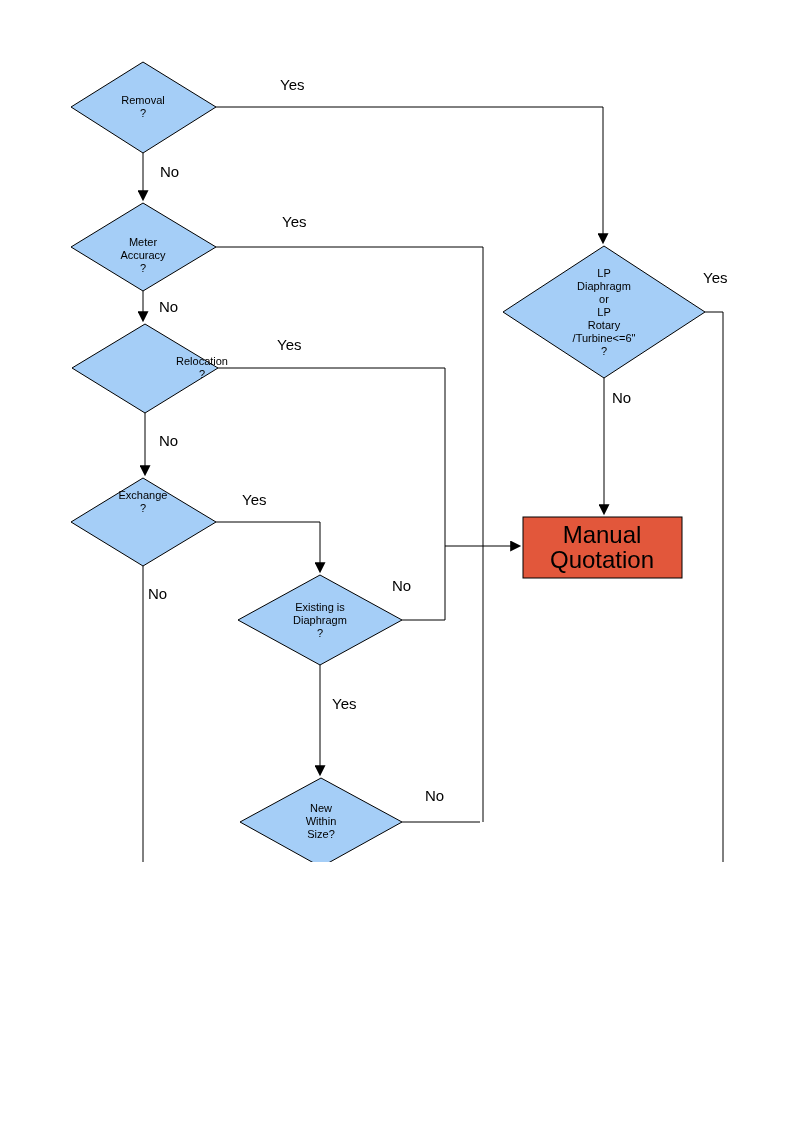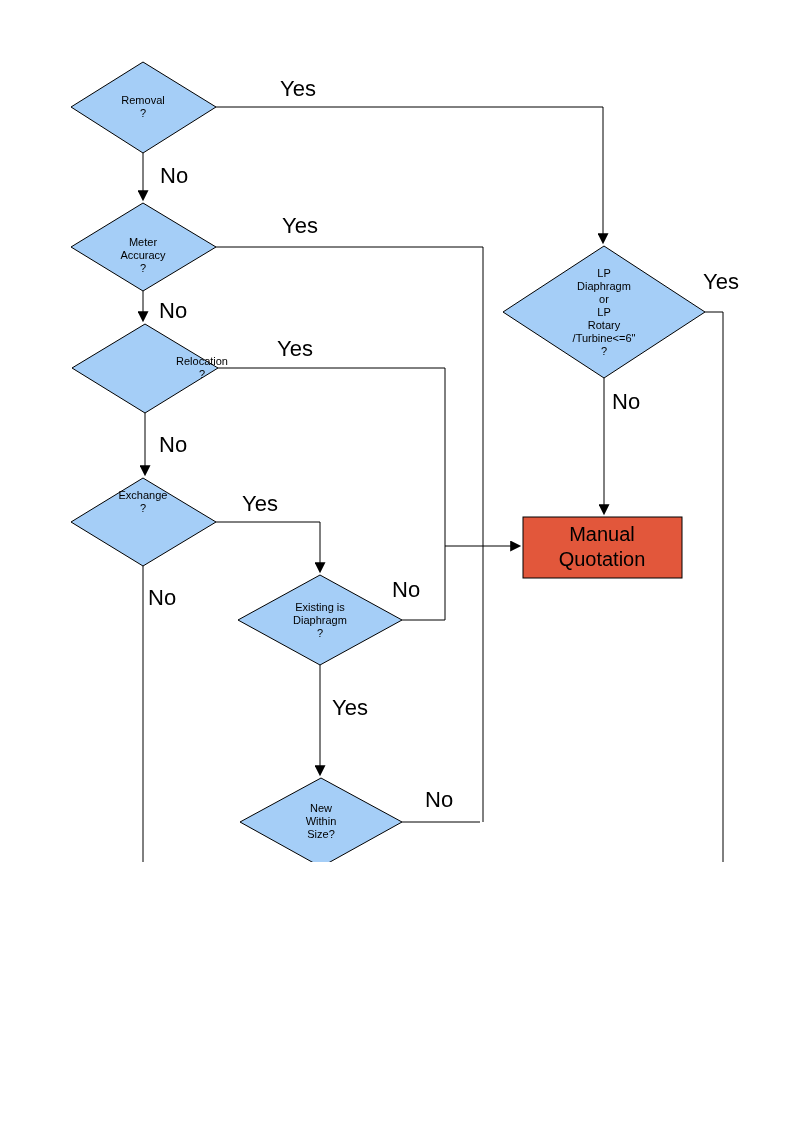--- a/index.html
+++ b/index.html
@@ -15,35 +15,35 @@
     background: var(--background, #ffffff);
     overflow: hidden;
   }
   .page svg {
     position: absolute;
     left: 0;
     top: 0;
   }
   .edge-label {
     position: absolute;
-    font-size: 22px;
+    font-size: 15px;
     color: #000000;
     white-space: nowrap;
   }
   .node-label {
     position: absolute;
     transform: translate(-50%, -50%);
     font-size: 11px;
     line-height: 13px;
     color: #000000;
     text-align: center;
     white-space: pre-line;
   }
   .node-label.terminal {
-    font-size: 20px;
+    font-size: 24px;
     line-height: 25px;
   }
   .node-label.connector {
     font-size: 24px;
     line-height: 24px;
   }
 </style>
 </head>
 <body>
 

